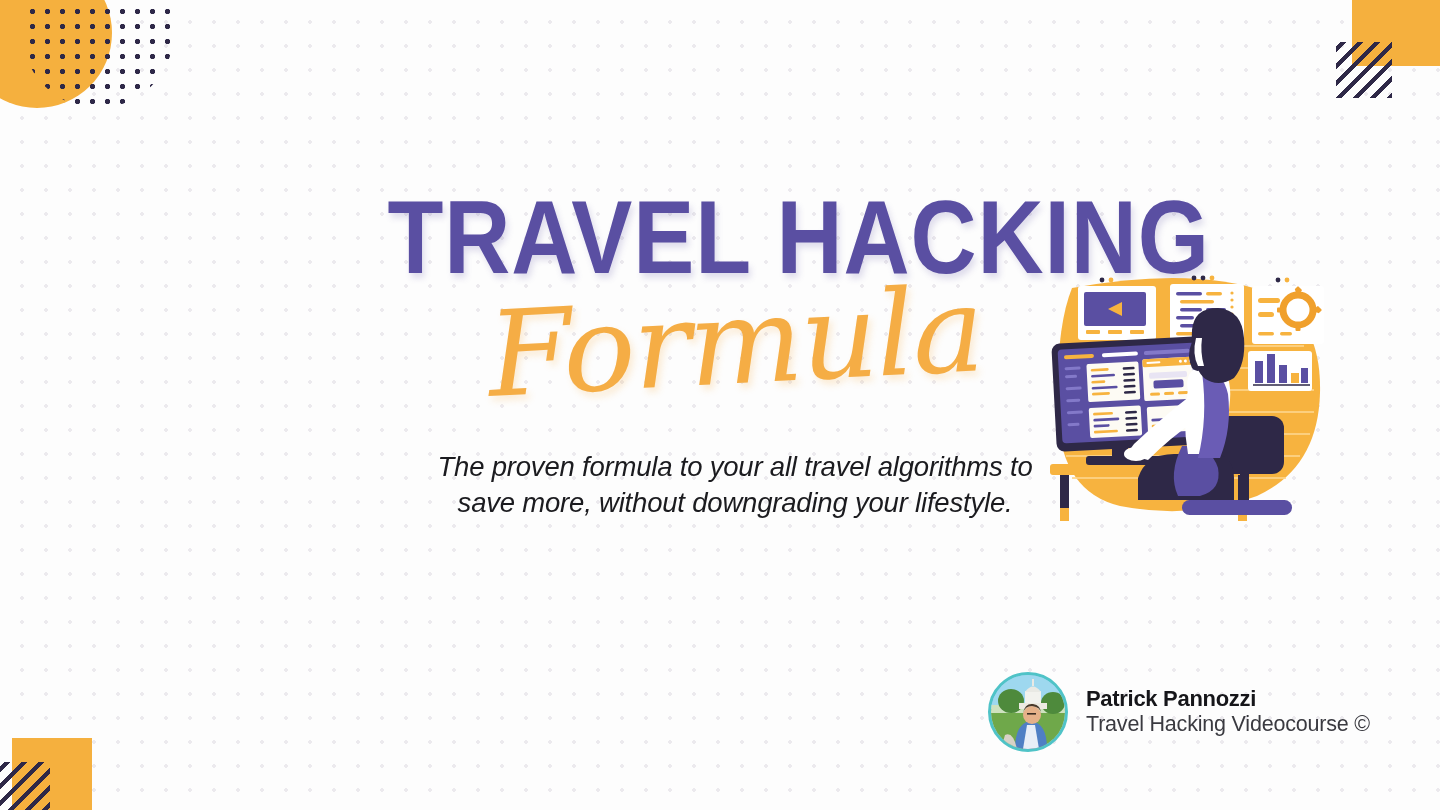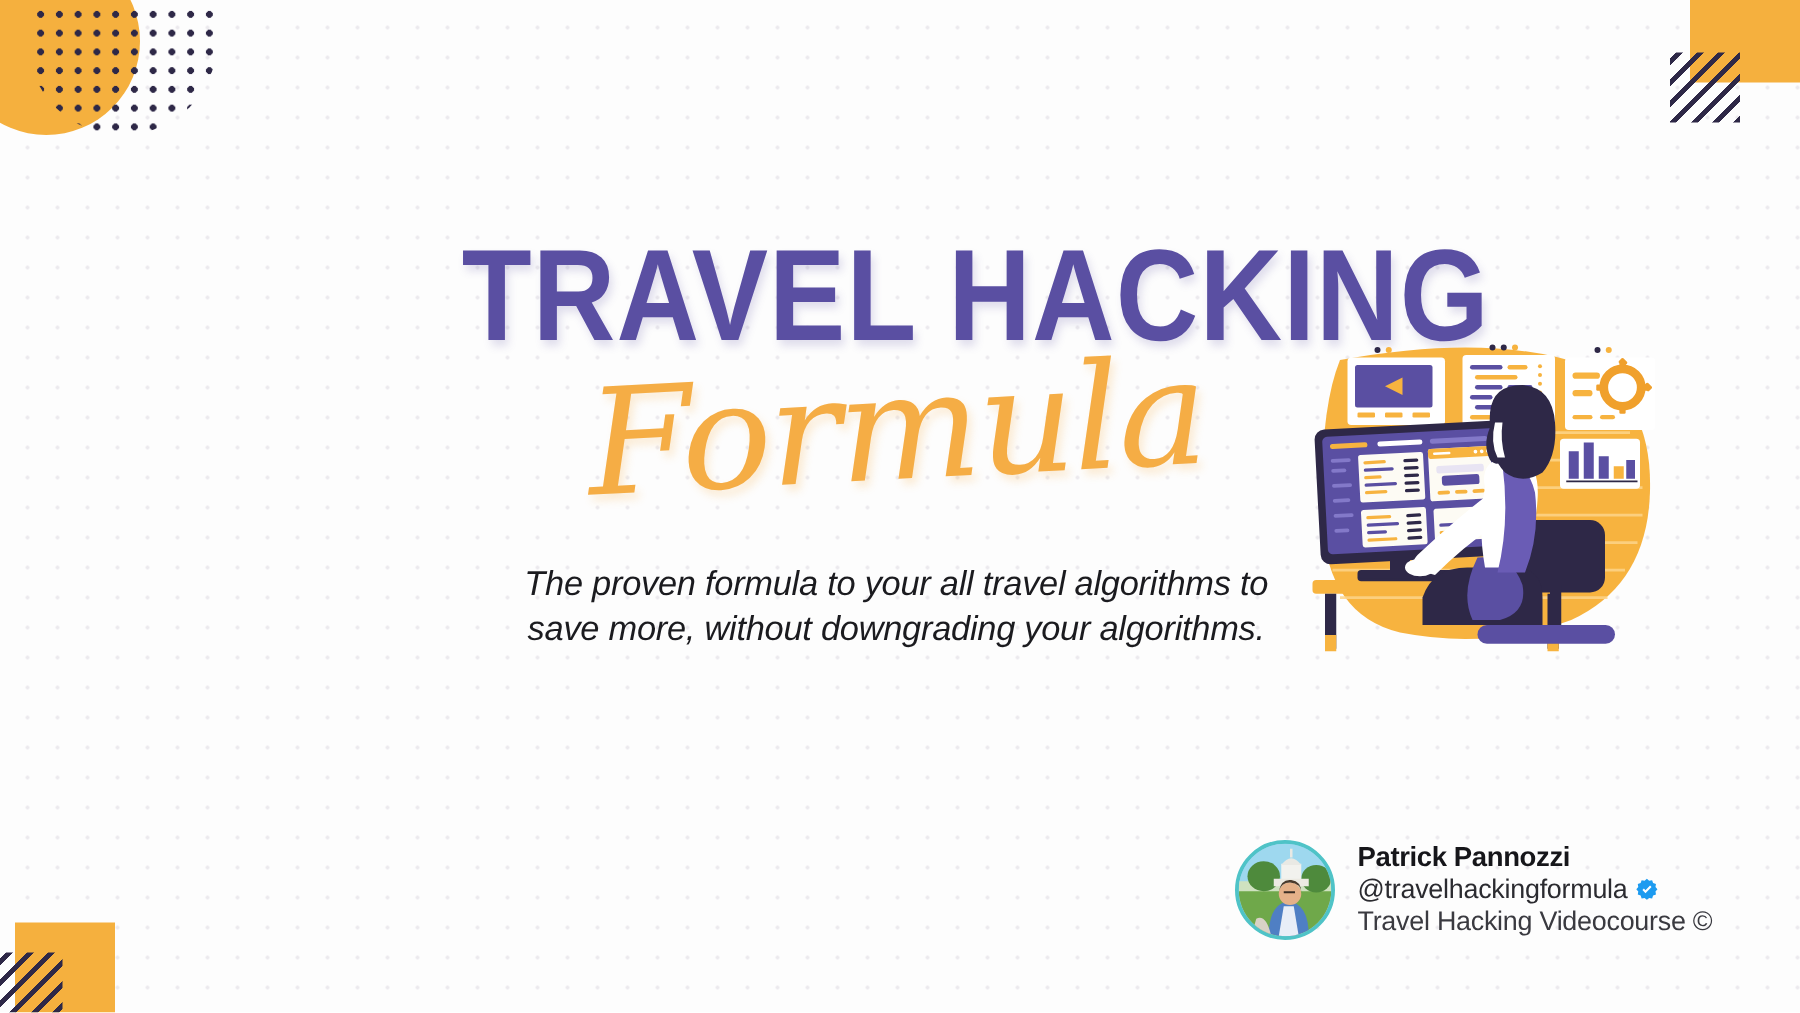--- a/index.html
+++ b/index.html
@@ -63,21 +63,21 @@
     width: 62px; height: 62px;
     background-image: repeating-linear-gradient(
       -45deg,
       #2e2847 0px, #2e2847 4px,
       transparent 4px, transparent 12px);
   }
 
   
   #headline-block {
     position: absolute;
-    left: 322px;
+    left: 340px;
     top: 188px;
     width: 790px;
     text-align: center;
   }
   #title-main {
     font-family: "Liberation Sans Narrow", "Liberation Sans", sans-serif;
     font-weight: bold;
     font-size: 104px;
     line-height: 0.95;
     letter-spacing: 1px;
@@ -181,21 +181,21 @@
   <div class="deco" id="deco-tr-square"></div>
   <div class="deco" id="deco-tr-stripes"></div>
   <div class="deco" id="deco-bl-square"></div>
   <div class="deco" id="deco-bl-stripes"></div>
 
   <div id="headline-block">
     <div id="title-main">TRAVEL HACKING</div>
     <div id="title-script">Formula</div>
     <div id="tagline">
       <span>The proven formula to your all travel algorithms to</span>
-      <span>save more, without downgrading your algorithms.</span>
+      <span>save more, without downgrading your lifestyle.</span>
     </div>
   </div>
 
   <div id="illustration">
     <svg viewBox="0 0 290 270" xmlns="http://www.w3.org/2000/svg">
 
       <path d="M30 20 Q150 -2 225 24 Q280 50 278 125 Q276 200 215 228 Q150 252 78 238 Q20 224 16 150 Q13 62 30 20 Z" fill="#f7b33f"></path>
 
       <g stroke="#fdd58a" stroke-width="2.2" opacity="0.85">
         <line x1="30" y1="78" x2="262" y2="78"></line>
@@ -409,24 +409,17 @@
         <path d="M24 74 Q24 48 40 46 Q56 48 56 74 Z" fill="#4f7fc4"></path>
         <path d="M36 50 L44 50 L48 74 L32 74 Z" fill="#e8eef7"></path>
         <circle cx="41" cy="40" r="9" fill="#e5b189"></circle>
         <path d="M32 38 Q34 28 42 29 Q50 30 50 39 Q50 32 41 31 Q34 31 32 38 Z" fill="#4a3a2c"></path>
         <rect x="36" y="38" width="9" height="1.6" fill="#3b2e24"></rect>
         <path d="M14 60 Q22 56 26 74 L10 74 Z" fill="#d8d2c6"></path>
       </svg>
     </div>
     <div id="profile-text">
       <div id="profile-name">Patrick Pannozzi</div>
-      <div id="profile-handle-row">
-        <span id="profile-handle">@travelhackingformula</span>
-        <svg id="verified-badge" viewBox="0 0 24 24" xmlns="http://www.w3.org/2000/svg">
-          <path fill="#1d9bf0" d="M12 1.2l2.3 2.0 3.0-.5 1.0 2.9 2.9 1.0-.5 3.0 2.0 2.3-2.0 2.3.5 3.0-2.9 1.0-1.0 2.9-3.0-.5-2.3 2.0-2.3-2.0-3.0.5-1.0-2.9-2.9-1.0.5-3.0-2.0-2.3 2.0-2.3-.5-3.0 2.9-1.0 1.0-2.9 3.0.5z"></path>
-          <path fill="#ffffff" d="M10.6 15.8l-3.1-3.1 1.5-1.5 1.6 1.6 4.6-4.6 1.5 1.5z"></path>
-        </svg>
-      </div>
       <div id="profile-course">Travel Hacking Videocourse ©</div>
     </div>
   </div>
 
 </div>
 
 </body></html>

